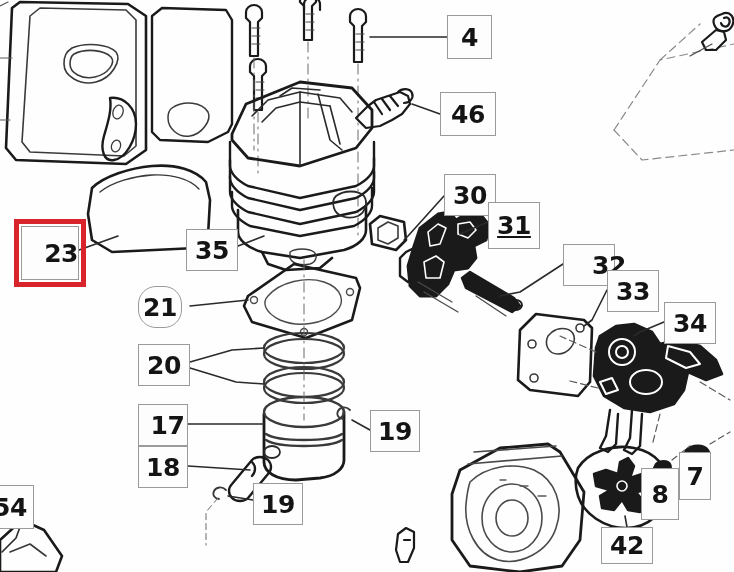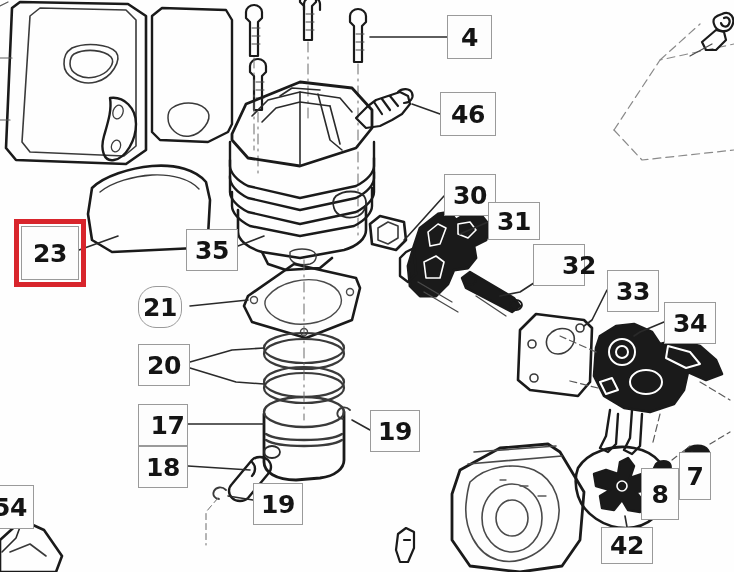--- a/index.html
+++ b/index.html
@@ -336,45 +336,45 @@
   </svg>
 
   <div class="callout cal-lg" style="left:447px;top:15px;width:45px;height:44px;">
     <span>4</span>
   </div>
 
   <div class="callout cal-lg" style="left:440px;top:92px;width:56px;height:44px;">
     <span>46</span>
   </div>
 
-  <div class="callout cal-lg" style="left:21px;top:226px;width:58px;height:54px;">
+  <div class="callout cal-lg" style="left:21px;top:226px;width:58px;height:54px;justify-content:flex-end;">
     <span>23</span>
   </div>
 
   <div class="callout cal-lg" style="left:186px;top:229px;width:52px;height:42px;">
     <span>35</span>
   </div>
 
   <div class="callout cal-lg" style="left:444px;top:174px;width:52px;height:42px;">
     <span>30</span>
   </div>
 
-  <div class="callout cal-lg" style="left:488px;top:202px;width:52px;height:38px;">
+  <div class="callout cal-lg" style="left:488px;top:202px;width:52px;height:47px;text-decoration:underline;">
     <span>31</span>
   </div>
 
   <div class="callout cal-lg" style="left:138px;top:286px;width:44px;height:42px;border-radius:18px;">
     <span>21</span>
   </div>
 
   <div class="callout cal-lg" style="left:138px;top:344px;width:52px;height:42px;">
     <span>20</span>
   </div>
 
-  <div class="callout cal-lg" style="left:533px;top:244px;width:52px;height:42px;padding-left:40px;">
+  <div class="callout cal-lg" style="left:563px;top:244px;width:52px;height:42px;padding-left:40px;">
     <span>32</span>
   </div>
 
   <div class="callout cal-lg" style="left:607px;top:270px;width:52px;height:42px;">
     <span>33</span>
   </div>
 
   <div class="callout cal-lg" style="left:664px;top:302px;width:52px;height:42px;">
     <span>34</span>
   </div>

